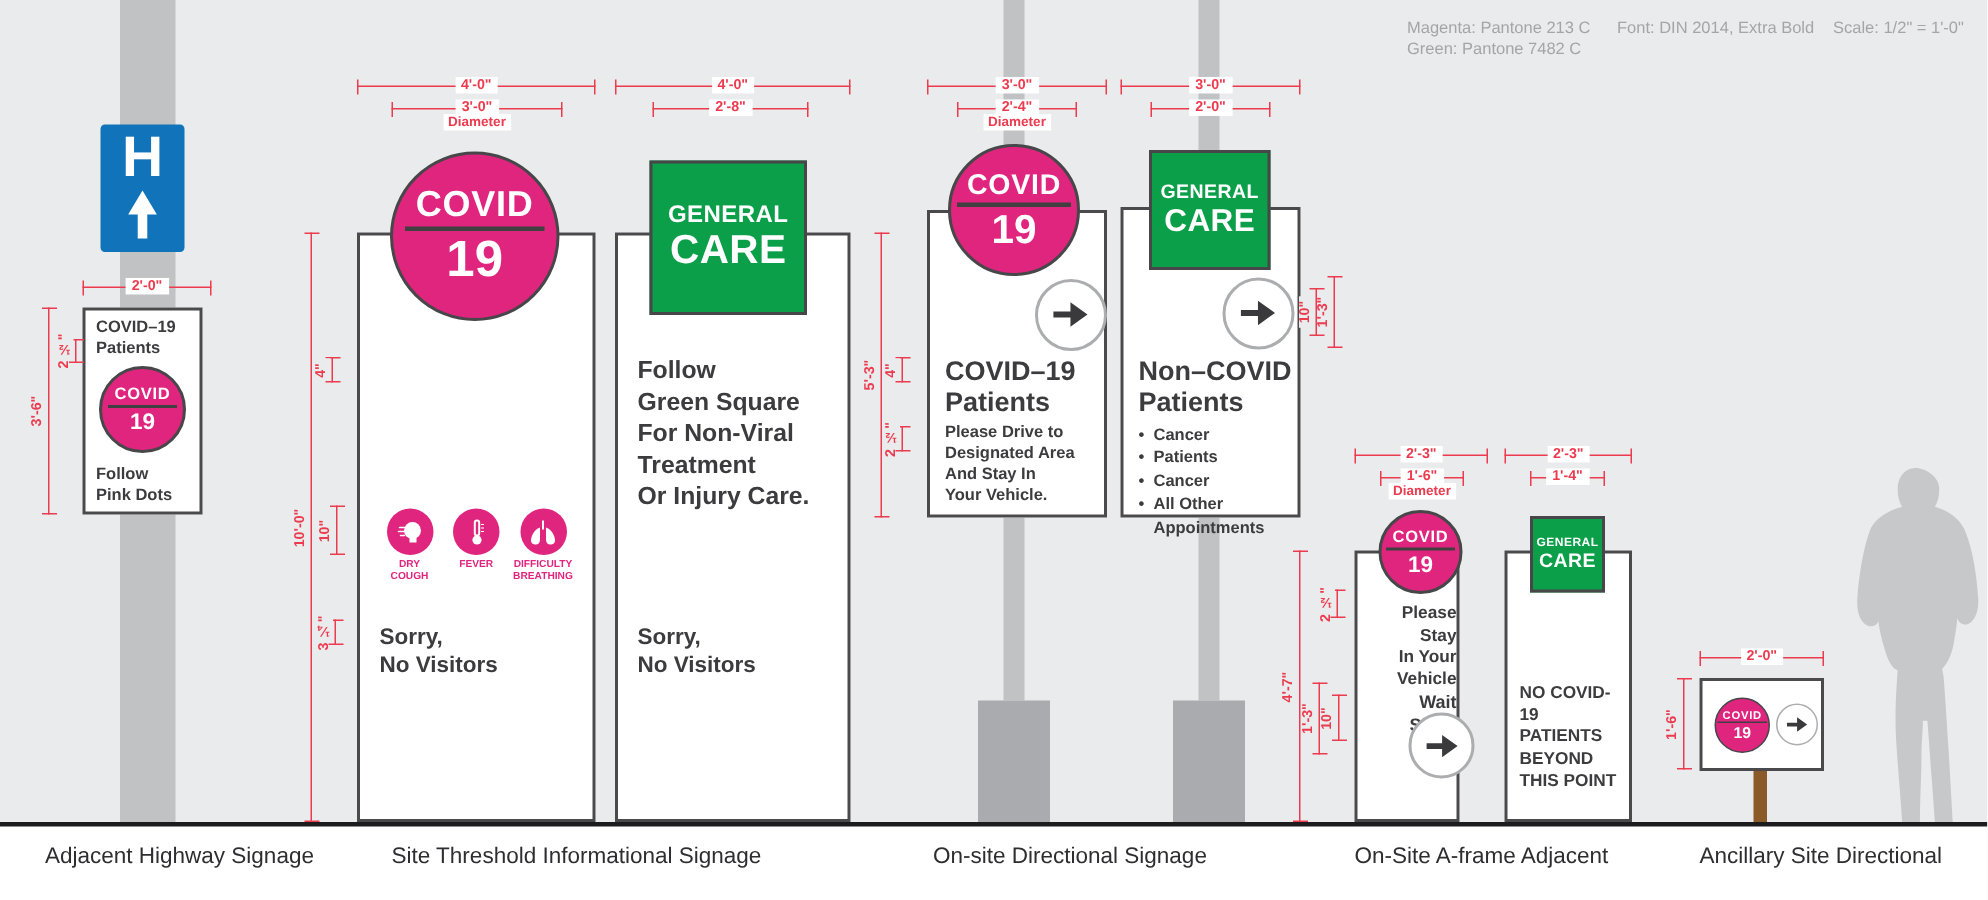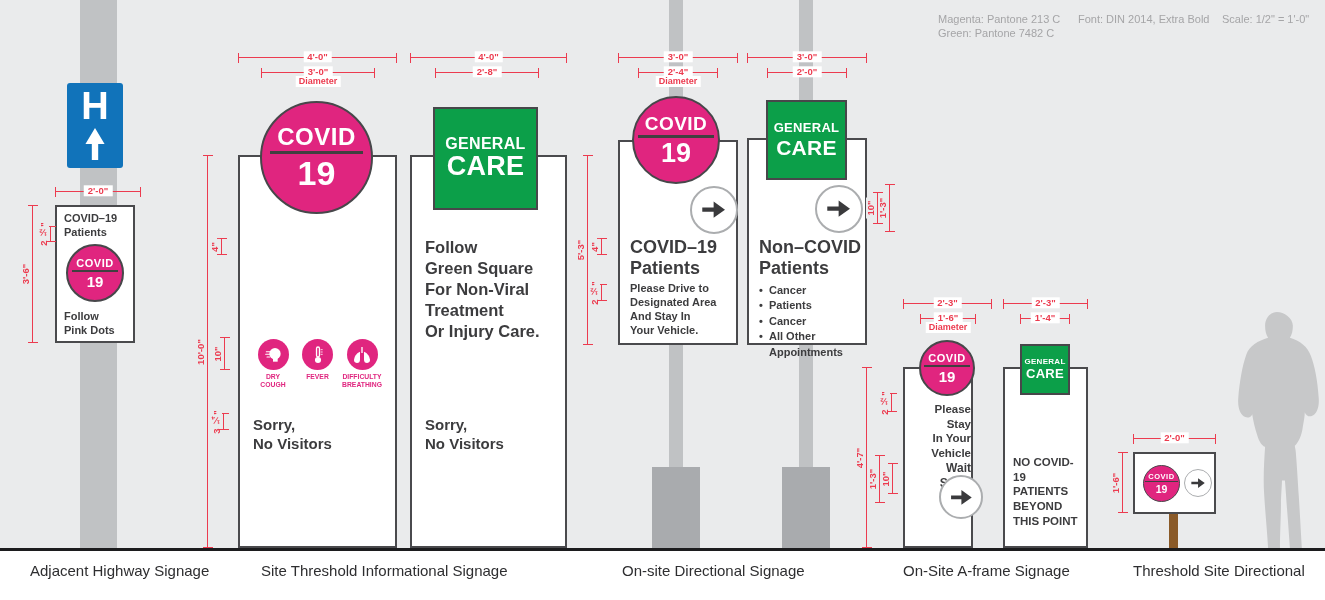--- a/index.html
+++ b/index.html
@@ -320,20 +320,20 @@
 
   <svg class="person" style="left:1232px;top:310px;" width="90" height="238" viewBox="0 0 90 240">
     <path fill="#C7C8C9" d="M45 2 C38 2 33 8 33 16 C33 21 34 25 36 28 C26 31 17 36 14 45 C10 56 7 74 6 88 C5 99 8 106 13 108 C16 109 19 108 20 105 C21 112 23 120 25 126 C27 133 30 137 33 138 C32 152 31 170 32 185 C33 203 35 222 36 240 L48 240 C48 225 49 208 49 196 C49 187 50 178 50 172 L53 172 C54 184 55 200 56 212 L58 240 L70 240 C69 222 68 204 67 188 C66 172 65 156 64 144 C64 141 63 139 63 137 C67 133 70 126 71 118 C72 112 73 107 73 103 C74 106 77 108 80 107 C85 105 88 98 87 88 C86 72 83 56 79 46 C76 37 68 31 58 28 C60 25 61 21 61 16 C61 8 52 2 45 2 Z"></path>
   </svg>
 
   <div class="ground"></div>
 
   <div class="sec-label" style="left:30px;">Adjacent Highway Signage</div>
   <div class="sec-label" style="left:237px;margin-left:24px;">Site Threshold Informational Signage</div>
   <div class="sec-label" style="left:622px;">On-site Directional Signage</div>
-  <div class="sec-label" style="left:903px;">On-Site A-frame Signage</div>
-  <div class="sec-label" style="left:1133px;">Threshold Site Directional</div>
+  <div class="sec-label" style="left:903px;">On-Site A-frame Adjacent</div>
+  <div class="sec-label" style="left:1133px;">Ancillary Site Directional</div>
 
   <div class="note" style="left:938px;top:13px;">Magenta: Pantone 213 C</div>
   <div class="note" style="left:938px;top:27px;">Green: Pantone 7482 C</div>
   <div class="note" style="left:1078px;top:13px;">Font: DIN 2014, Extra Bold</div>
   <div class="note" style="left:1222px;top:13px;">Scale: 1/2" = 1'-0"</div>
 </div>
 
 </body></html>

